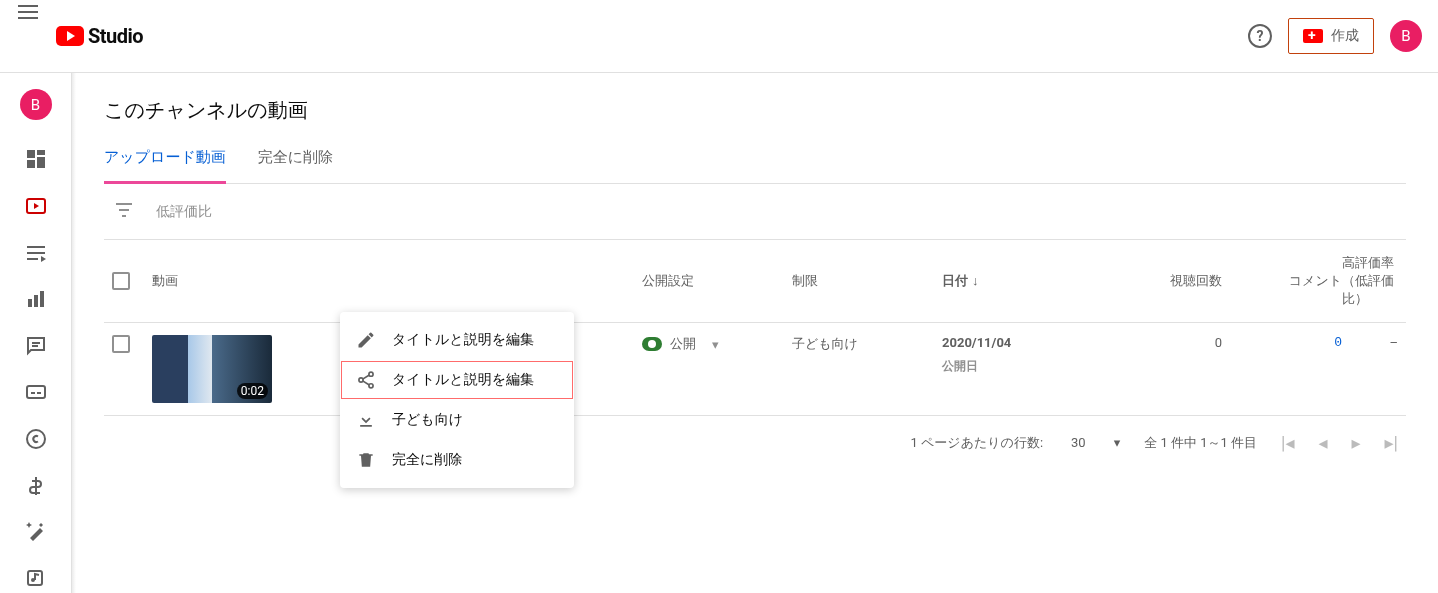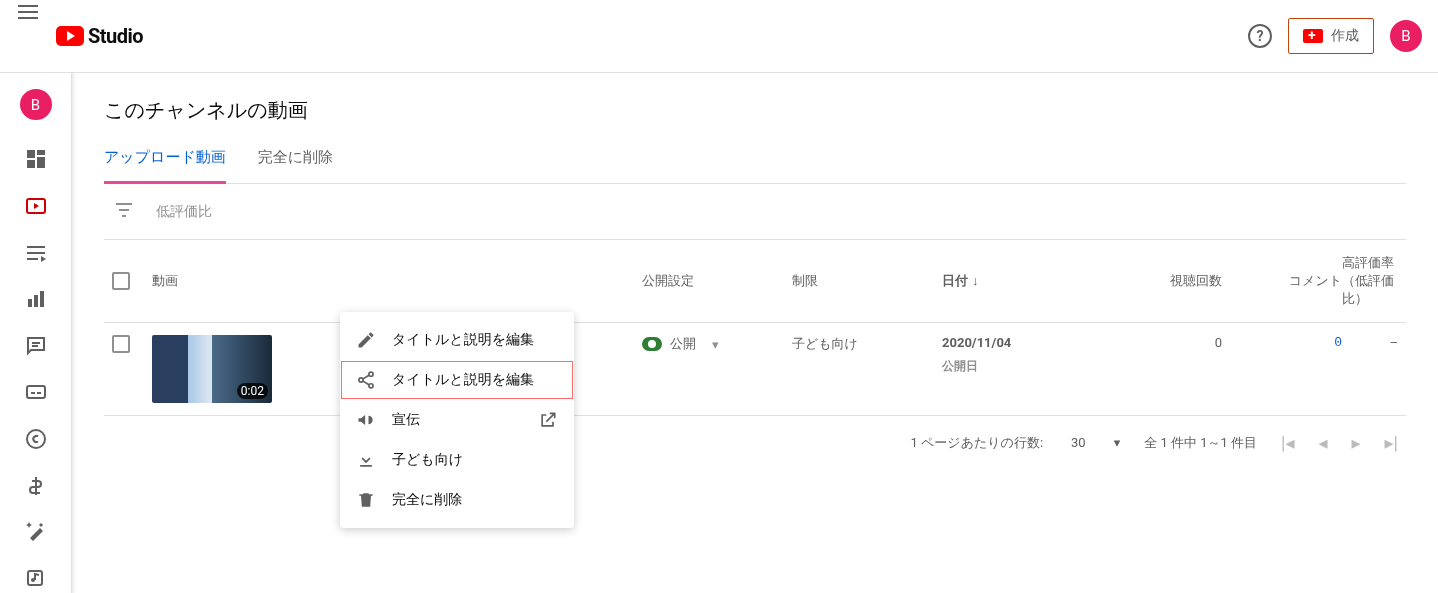--- a/index.html
+++ b/index.html
@@ -254,35 +254,26 @@
             <circle cx="18" cy="5" r="2.5"></circle>
             <circle cx="6" cy="12" r="2.5"></circle>
             <circle cx="18" cy="19" r="2.5"></circle>
             <line x1="8" y1="11" x2="16" y2="6"></line>
             <line x1="8" y1="13" x2="16" y2="18"></line>
           </svg>
         <span>タイトルと説明を編集</span>
       </div>
       <div class="menu-item">
         <svg viewBox="0 0 24 24" fill="currentColor">
-            <path d="M3 10v4h3l5 4V6l-5 4H3zm12-3v10a5 5 0 0 0 0-10z"></path>
-          </svg>
-        <span>宣伝</span>
-        <svg class="menu-ext" width="16" height="16" viewBox="0 0 24 24" fill="none" stroke="currentColor" stroke-width="2">
-            <path d="M14 4h6v6M20 4L10 14M18 14v5H5V6h5"></path>
-          </svg>
+            <path d="M12 3v10l-4-4-1.4 1.4L12 16l5.4-5.6L16 9l-4 4V3h0zM5 18h14v2H5z"></path>
+          </svg>
+        <span>子ども向け</span>
       </div>
       <div class="menu-item">
         <svg viewBox="0 0 24 24" fill="currentColor">
-            <path d="M12 3v10l-4-4-1.4 1.4L12 16l5.4-5.6L16 9l-4 4V3h0zM5 18h14v2H5z"></path>
-          </svg>
-        <span>子ども向け</span>
-      </div>
-      <div class="menu-item">
-        <svg viewBox="0 0 24 24" fill="currentColor">
             <path d="M6 7h12l-1 13H7L6 7zm3-3h6l1 2H8l1-2zM4 5h16v2H4z"></path>
           </svg>
         <span>完全に削除</span>
       </div>
     </div>
 
   </div>
 </div>
 
 </body></html>

